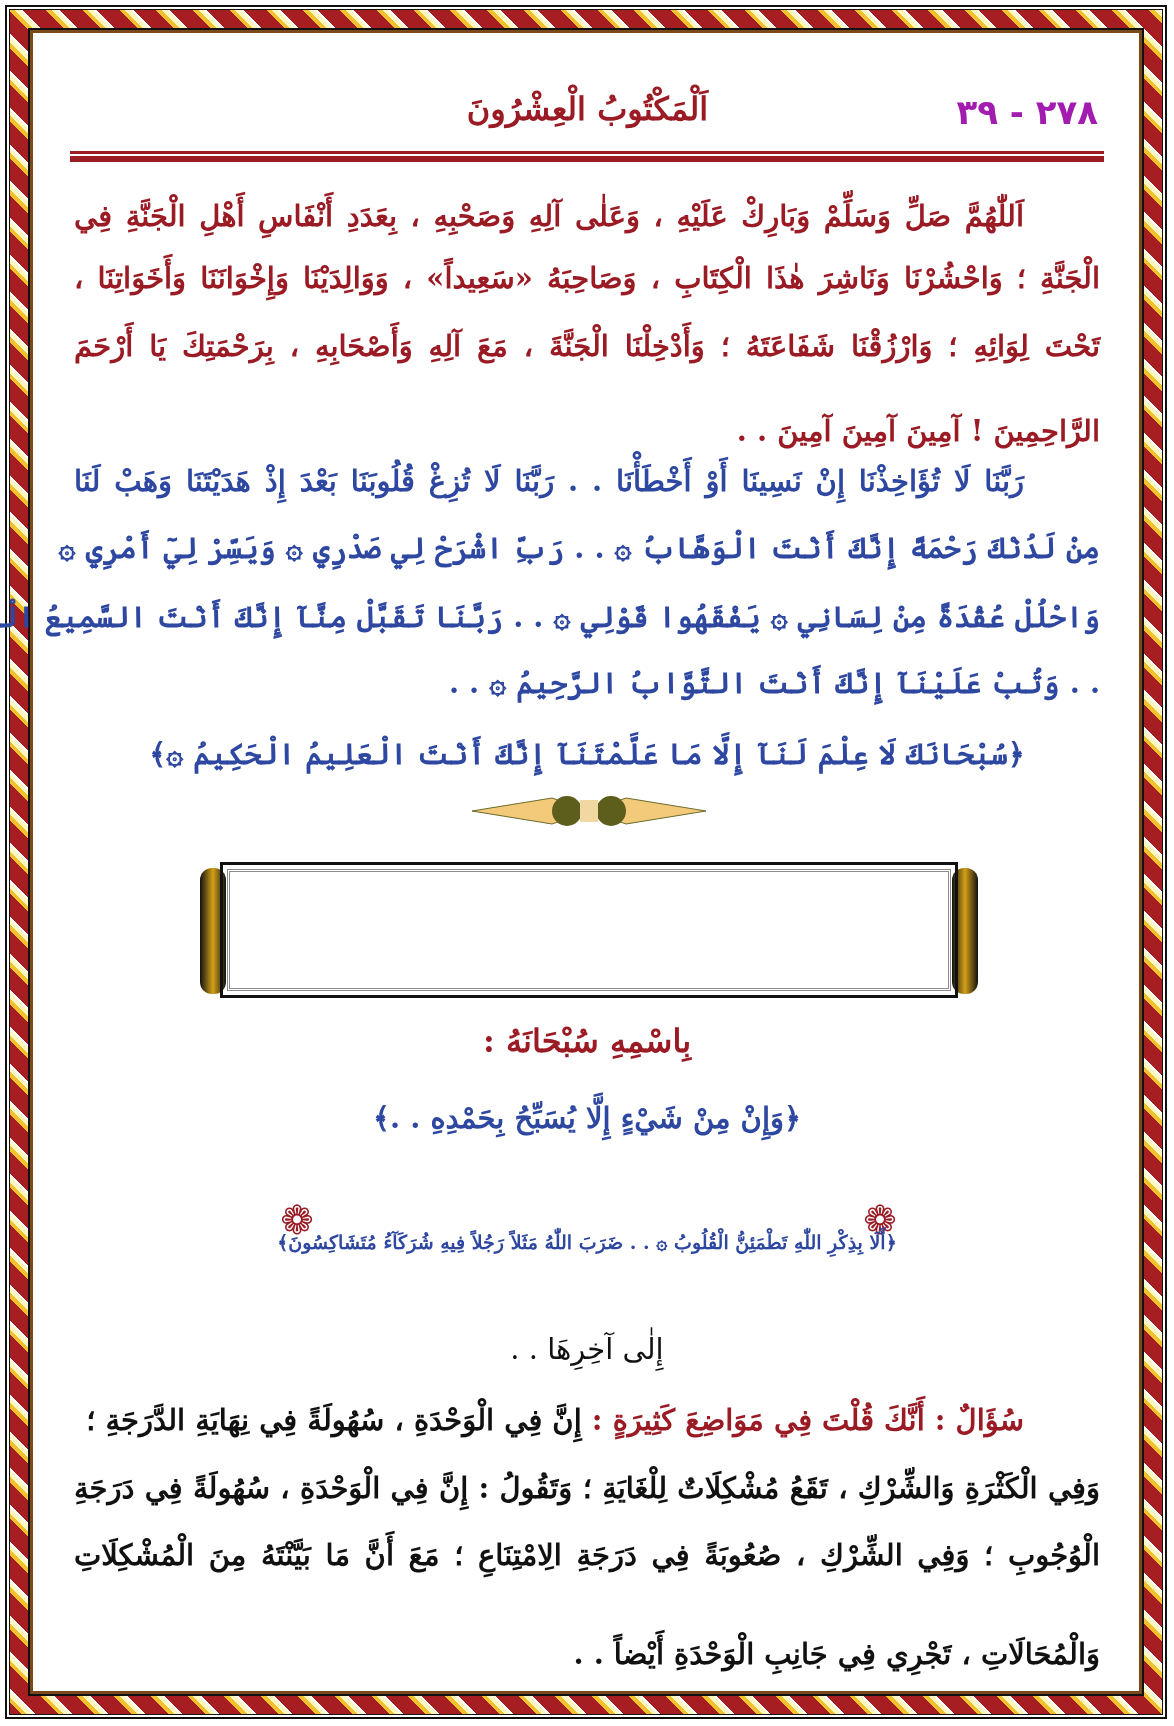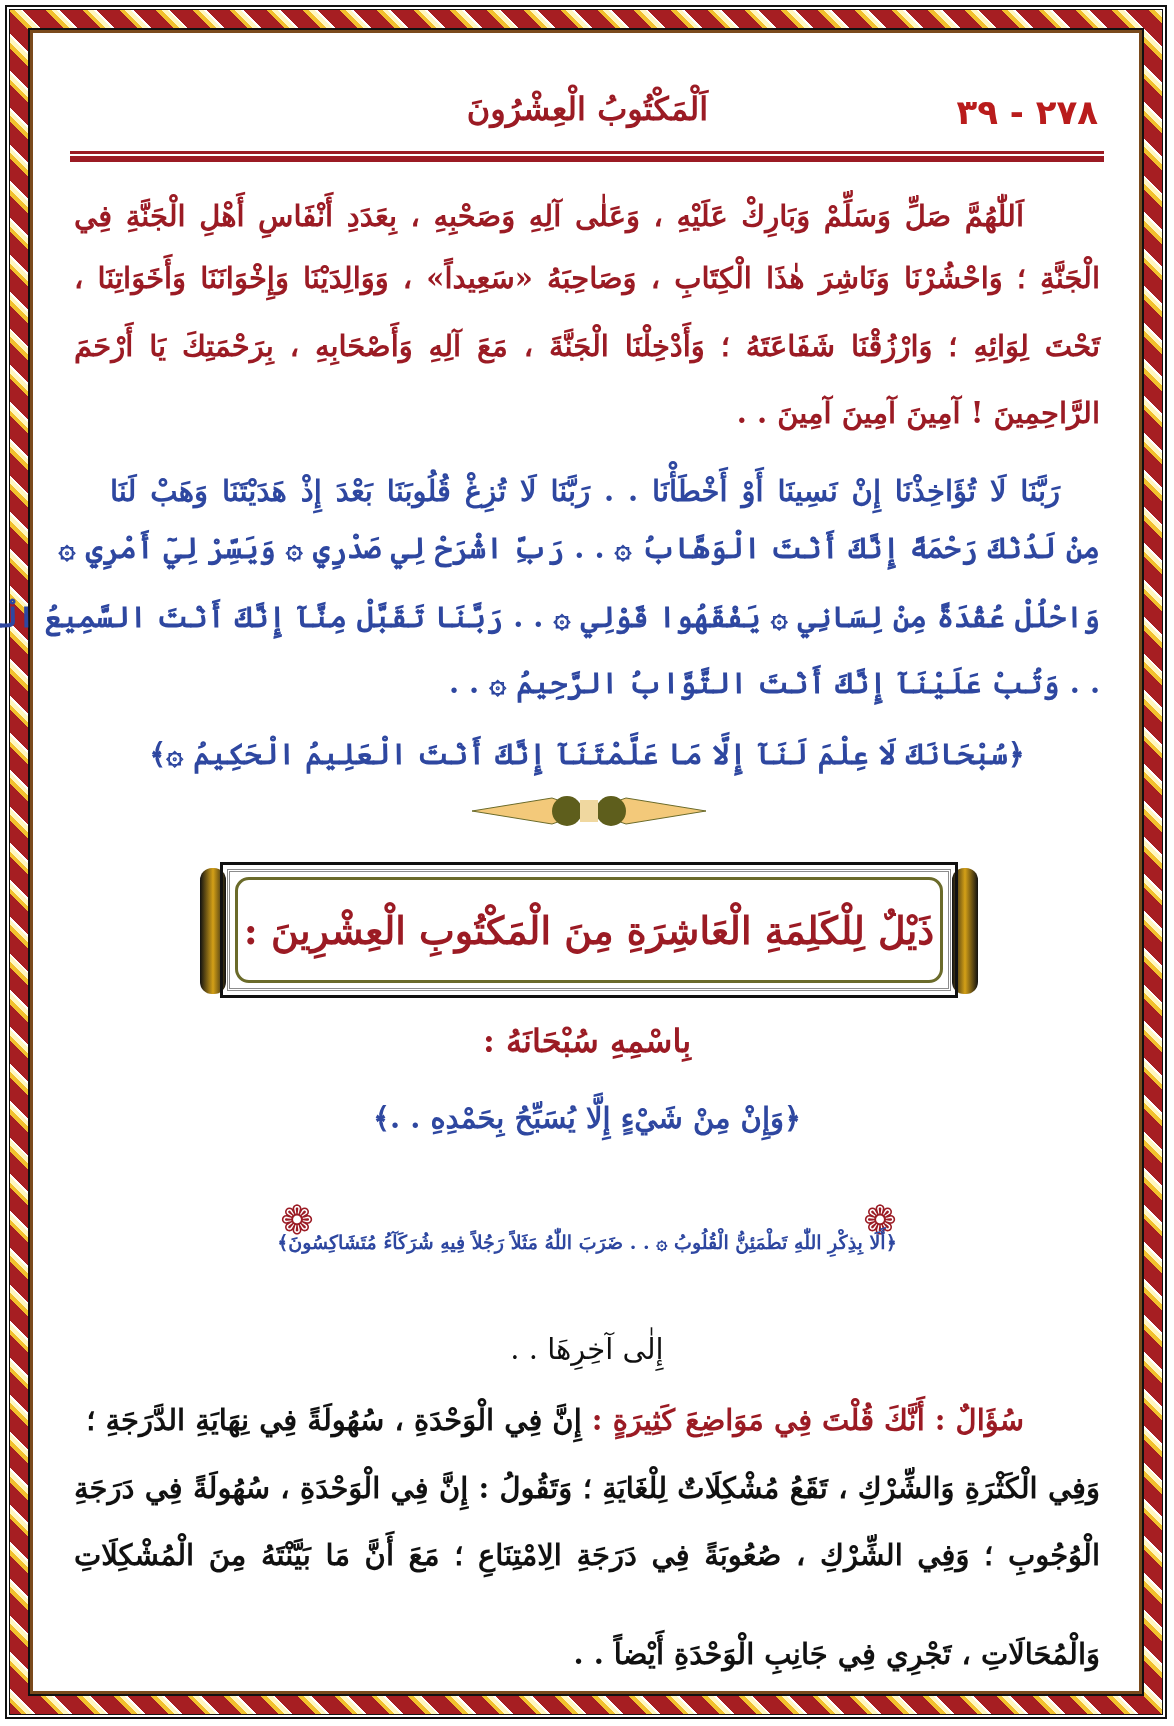--- a/index.html
+++ b/index.html
@@ -2,21 +2,21 @@
 <html><head>
 <meta charset="utf-8">
 <style>
   html, body { margin:0; padding:0; background:#ffffff; }
   body { width:1174px; height:1726px; position:relative; overflow:hidden; font-family:"DejaVu Serif", serif; }
   .frame-outer { position:absolute; left:5px; top:5px; width:1162px; height:1714px; border:2px solid #111; box-sizing:border-box; }
   .frame-band { position:absolute; left:10px; top:10px; width:1152px; height:1704px; box-sizing:border-box; border:20px solid transparent;
      border-image: repeating-linear-gradient(45deg, #a61e22 0 8px, #f2c12e 8px 12px, #fff6c0 12px 16px, #ffffff 16px 18px, #a61e22 18px 26px) 20;
      outline:1px solid #111; }
   .frame-inner { position:absolute; left:30px; top:30px; width:1112px; height:1664px; border:3px solid #7a4a1c; outline:2px solid #111; box-sizing:border-box; background:#fff; }
-  .hdr-num { position:absolute; right:76px; top:92px; font-size:34px; font-weight:bold; color:#b91c1c; direction:rtl; font-family:"DejaVu Sans", sans-serif; }
+  .hdr-num { position:absolute; right:76px; top:92px; font-size:34px; font-weight:bold; color:#a21caf; direction:rtl; font-family:"DejaVu Sans", sans-serif; }
   .hdr-title { position:absolute; left:465px; width:245px; top:90px; text-align:center; font-size:32px; font-weight:bold; color:#9b1b24; direction:rtl; }
   .rule-thin { position:absolute; left:70px; width:1034px; top:151px; height:3px; background:#9b1b24; }
   .rule-thick { position:absolute; left:70px; width:1034px; top:156px; height:6px; background:#9b1b24; }
   .line { position:absolute; left:74px; width:1026px; direction:rtl; text-align:justify; text-align-last:justify; font-weight:bold; font-size:29px; white-space:nowrap; line-height:40px; }
   .line.last { text-align-last:right; }
   .line.center { text-align:center; text-align-last:center; }
   .red { color:#9b1b24; }
   .blue { color:#2e47a0; }
   .black { color:#111; font-weight:bold; }
   .ornament { position:absolute; left:472px; top:792px; width:234px; height:38px; }
@@ -37,44 +37,41 @@
 <div class="frame-inner"></div>
 
 <div class="hdr-num">٢٧٨ - ٣٩</div>
 <div class="hdr-title">اَلْمَكْتُوبُ الْعِشْرُونَ</div>
 <div class="rule-thin"></div>
 <div class="rule-thick"></div>
 
 <div class="line red" style="top:190px; width:950px;margin-top:6px;">اَللّٰهُمَّ صَلِّ وَسَلِّمْ وَبَارِكْ عَلَيْهِ ، وَعَلٰى آلِهِ وَصَحْبِهِ ، بِعَدَدِ أَنْفَاسِ أَهْلِ الْجَنَّةِ فِي</div>
 <div class="line red" style="top:258px;">الْجَنَّةِ ؛ وَاحْشُرْنَا وَنَاشِرَ هٰذَا الْكِتَابِ ، وَصَاحِبَهُ «سَعِيداً» ، وَوَالِدَيْنَا وَإِخْوَانَنَا وَأَخَوَاتِنَا ،</div>
 <div class="line red" style="top:326px;">تَحْتَ لِوَائِهِ ؛ وَارْزُقْنَا شَفَاعَتَهُ ؛ وَأَدْخِلْنَا الْجَنَّةَ ، مَعَ آلِهِ وَأَصْحَابِهِ ، بِرَحْمَتِكَ يَا أَرْحَمَ</div>
-<div class="line red last" style="top:393px;">الرَّاحِمِينَ ! آمِينَ آمِينَ آمِينَ . .</div>
+<div class="line red last" style="top:411px;">الرَّاحِمِينَ ! آمِينَ آمِينَ آمِينَ . .</div>
 
-<div class="line blue" style="top:471px; width:950px;margin-left:36px;">رَبَّنَا لَا تُؤَاخِذْنَا إِنْ نَسِينَا أَوْ أَخْطَأْنَا . . رَبَّنَا لَا تُزِغْ قُلُوبَنَا بَعْدَ إِذْ هَدَيْتَنَا وَهَبْ لَنَا</div>
+<div class="line blue" style="top:461px; width:950px;">رَبَّنَا لَا تُؤَاخِذْنَا إِنْ نَسِينَا أَوْ أَخْطَأْنَا . . رَبَّنَا لَا تُزِغْ قُلُوبَنَا بَعْدَ إِذْ هَدَيْتَنَا وَهَبْ لَنَا</div>
 <div class="line blue" style="top:528px;">مِنْ لَدُنْكَ رَحْمَةً إِنَّكَ أَنْتَ الْوَهَّابُ ۞ . . رَبِّ اشْرَحْ لِي صَدْرِي ۞ وَيَسِّرْ لِيٓ أَمْرِي ۞</div>
 <div class="line blue" style="top:597px;">وَاحْلُلْ عُقْدَةً مِنْ لِسَانِي ۞ يَفْقَهُوا قَوْلِي ۞ . . رَبَّنَا تَقَبَّلْ مِنَّآ إِنَّكَ أَنْتَ السَّمِيعُ الْعَلِيمُ ۞</div>
 <div class="line blue last" style="top:663px;">. . وَتُبْ عَلَيْنَآ إِنَّكَ أَنْتَ التَّوَّابُ الرَّحِيمُ ۞ . .</div>
 
 <div class="line blue center" style="top:734px;">﴿سُبْحَانَكَ لَا عِلْمَ لَنَآ إِلَّا مَا عَلَّمْتَنَآ إِنَّكَ أَنْتَ الْعَلِيمُ الْحَكِيمُ ۞﴾</div>
 
 <svg class="ornament" viewBox="0 0 234 38">
   <polygon points="0,19 80,6 117,19 80,32" fill="#f3c97a" stroke="#6b6b2a" stroke-width="1"></polygon>
   <polygon points="234,19 154,6 117,19 154,32" fill="#f3c97a" stroke="#6b6b2a" stroke-width="1"></polygon>
   <circle cx="95" cy="19" r="15" fill="#5e5e1c"></circle>
   <circle cx="139" cy="19" r="15" fill="#5e5e1c"></circle>
   <rect x="108" y="8" width="18" height="22" fill="#f0d8a0"></rect>
 </svg>
 
 <div class="scroll-end" style="left:200px;"></div>
 <div class="scroll-end" style="left:952px;"></div>
 <div class="title-box">
   <div class="b2"></div>
-  <div class="b3">
-    <span class="txt">ذَيْلٌ لِلْكَلِمَةِ الْعَاشِرَةِ مِنَ الْمَكْتُوبِ الْعِشْرِينَ :</span>
-  </div>
 </div>
 
 <div class="line red center" style="top:1021px; font-size:32px;">بِاسْمِهِ سُبْحَانَهُ :</div>
 <div class="line blue center" style="top:1098px;">﴿وَإِنْ مِنْ شَيْءٍ إِلَّا يُسَبِّحُ بِحَمْدِهِ . .﴾</div>
 
 <div class="bism">
   <div class="bism-orn" style="left:0;">❁</div>
   <div class="bism-orn" style="right:0;">❁</div>
 </div>
 

